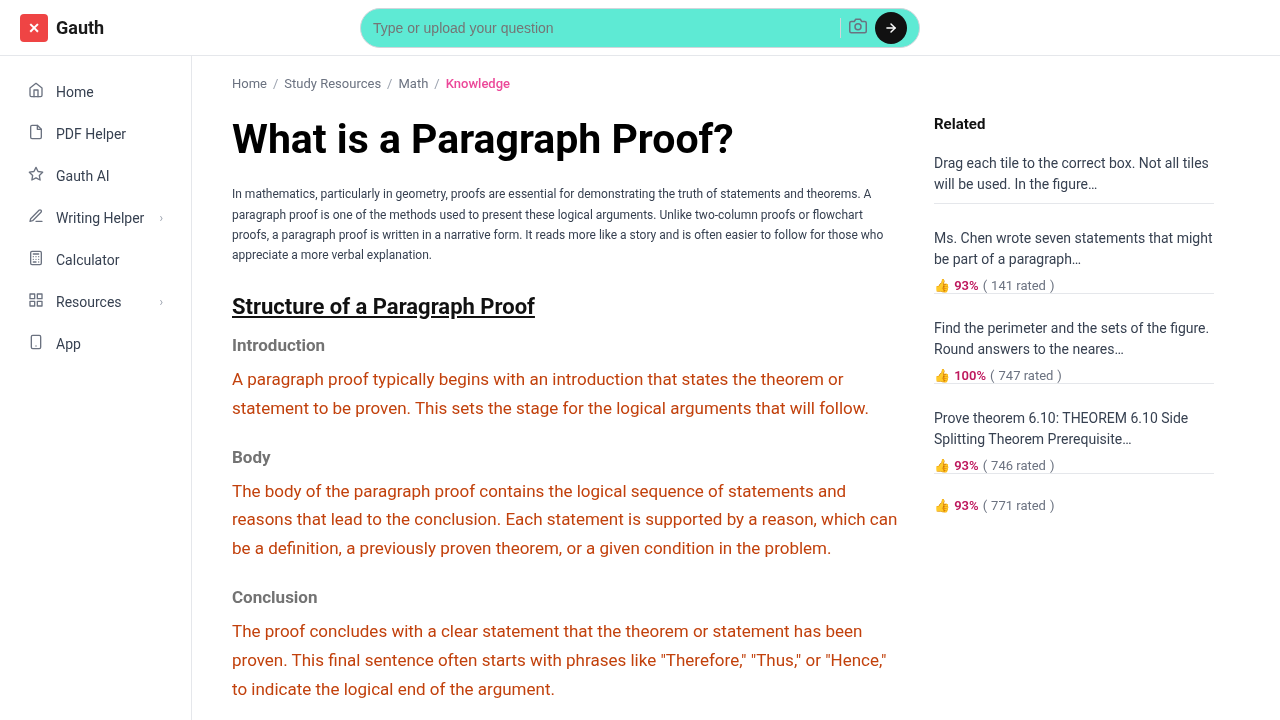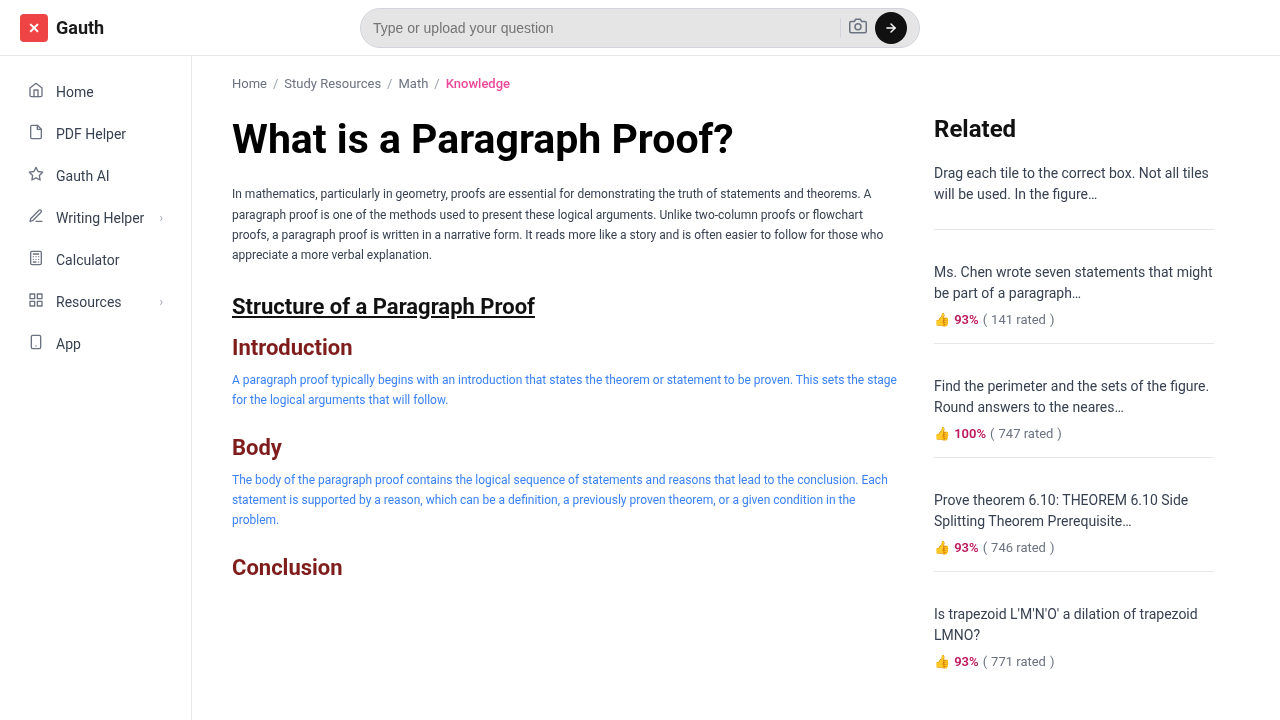--- a/index.html
+++ b/index.html
@@ -17,21 +17,21 @@
       font-weight: 700; font-size: 18px; color: #1a1a1a;
     }
     .logo-icon {
       width: 28px; height: 28px; background: #ef4444; border-radius: 4px;
       display: flex; align-items: center; justify-content: center;
       color: #fff; font-size: 14px; font-weight: 900;
     }
     .search-bar {
       display: flex; align-items: center;
       border: 1.5px solid #d1d5db; border-radius: 24px;
-      padding: 0 12px; width: 560px; height: 40px; background: #e5e5e5;
+      padding: 0 12px; width: 560px; height: 40px; background: #5eead4;
     }
     .search-input {
       flex: 1; border: none; outline: none; font-size: 14px; color: #6b7280;
       background: transparent;
     }
     .search-divider { width: 1px; height: 20px; background: #d1d5db; margin: 0 8px; }
     .search-camera-icon { color: #6b7280; cursor: pointer; font-size: 16px; }
     .search-submit {
       width: 32px; height: 32px; background: #111; border-radius: 50%;
       display: flex; align-items: center; justify-content: center;
@@ -76,38 +76,38 @@
       max-width: 670px;
     }
     .article-title {
       font-size: 41px; font-weight: 700; color: #000000; margin-bottom: 20px; line-height: 1.2;
     }
     .article-body { font-size: 12px; line-height: 1.7; color: #374151; margin-bottom: 28px; }
     .section-title {
       font-size: 22px; font-weight: 700; color: #111; margin-bottom: 16px; text-decoration: underline;
     }
     .subsection-title {
-      font-size: 22px; font-weight: 700; color: #7f1d1d; margin-bottom: 10px;
-    }
-    .article-para { font-size: 12px; line-height: 1.7; color: #3b82f6; margin-bottom: 24px; }
+      font-size: 17px; font-weight: 700; color: #737373; margin-bottom: 10px;
+    }
+    .article-para { font-size: 17px; line-height: 1.7; color: #c2410c; margin-bottom: 24px; }
 
     
     .content-wrapper {
       display: flex; gap: 32px; align-items: flex-start;
     }
 
     
     .related-panel {
       width: 280px; flex-shrink: 0;
     }
     .related-title {
-      font-size: 24px; font-weight: 700; color: #111; margin-bottom: 20px;
+      font-size: 15px; font-weight: 700; color: #111; margin-bottom: 20px;
     }
     .related-item {
-      border-bottom: 1px solid #e5e7eb; padding-bottom: 16px; margin-bottom: 32px;
+      border-bottom: 1px solid #e5e7eb; margin-bottom: 24px;
       cursor: pointer;
     }
     .related-item:last-child { border-bottom: none; }
     .related-item-text {
       font-size: 14px; color: #374151; line-height: 1.5; margin-bottom: 8px;
     }
     .related-rating {
       display: flex; align-items: center; gap: 4px; font-size: 13px;
     }
     .thumb-up { color: #2563eb; font-size: 13px; }
@@ -238,20 +238,21 @@
 
       <article class="article-content">
         <h1 class="article-title">What is a Paragraph Proof?</h1>
         <p class="article-body">In mathematics, particularly in geometry, proofs are essential for demonstrating the truth of statements and theorems. A paragraph proof is one of the methods used to present these logical arguments. Unlike two-column proofs or flowchart proofs, a paragraph proof is written in a narrative form. It reads more like a story and is often easier to follow for those who appreciate a more verbal explanation.</p>
         <h2 class="section-title">Structure of a Paragraph Proof</h2>
         <h3 class="subsection-title">Introduction</h3>
         <p class="article-para">A paragraph proof typically begins with an introduction that states the theorem or statement to be proven. This sets the stage for the logical arguments that will follow.</p>
         <h3 class="subsection-title">Body</h3>
         <p class="article-para">The body of the paragraph proof contains the logical sequence of statements and reasons that lead to the conclusion. Each statement is supported by a reason, which can be a definition, a previously proven theorem, or a given condition in the problem.</p>
         <h3 class="subsection-title">Conclusion</h3>
+        <p class="article-para">The proof concludes with a clear statement that the theorem or statement has been proven. This final sentence often starts with phrases like "Therefore," "Thus," or "Hence," to indicate the logical end of the argument.</p>
       </article>
 
       <aside class="related-panel">
         <h2 class="related-title">Related</h2>
 
         <div class="related-item">
           <p class="related-item-text">Drag each tile to the correct box. Not all tiles will be used. In the figure…</p>
         </div>
 
         <div class="related-item">
@@ -281,21 +282,20 @@
           <div class="related-rating">
             <span class="thumb-up">👍</span>
             <span class="rating-pct">93%</span>
             <span class="rating-count">(</span>
               <span class="rating-count">746 rated</span>
               <span class="rating-count">)</span>
           </div>
         </div>
 
         <div class="related-item">
-          <p class="related-item-text">Is trapezoid L′M′N′O′ a dilation of trapezoid LMNO?</p>
           <div class="related-rating">
             <span class="thumb-up">👍</span>
             <span class="rating-pct">93%</span>
             <span class="rating-count">(</span>
               <span class="rating-count">771 rated</span>
               <span class="rating-count">)</span>
           </div>
         </div>
 
       </aside>

